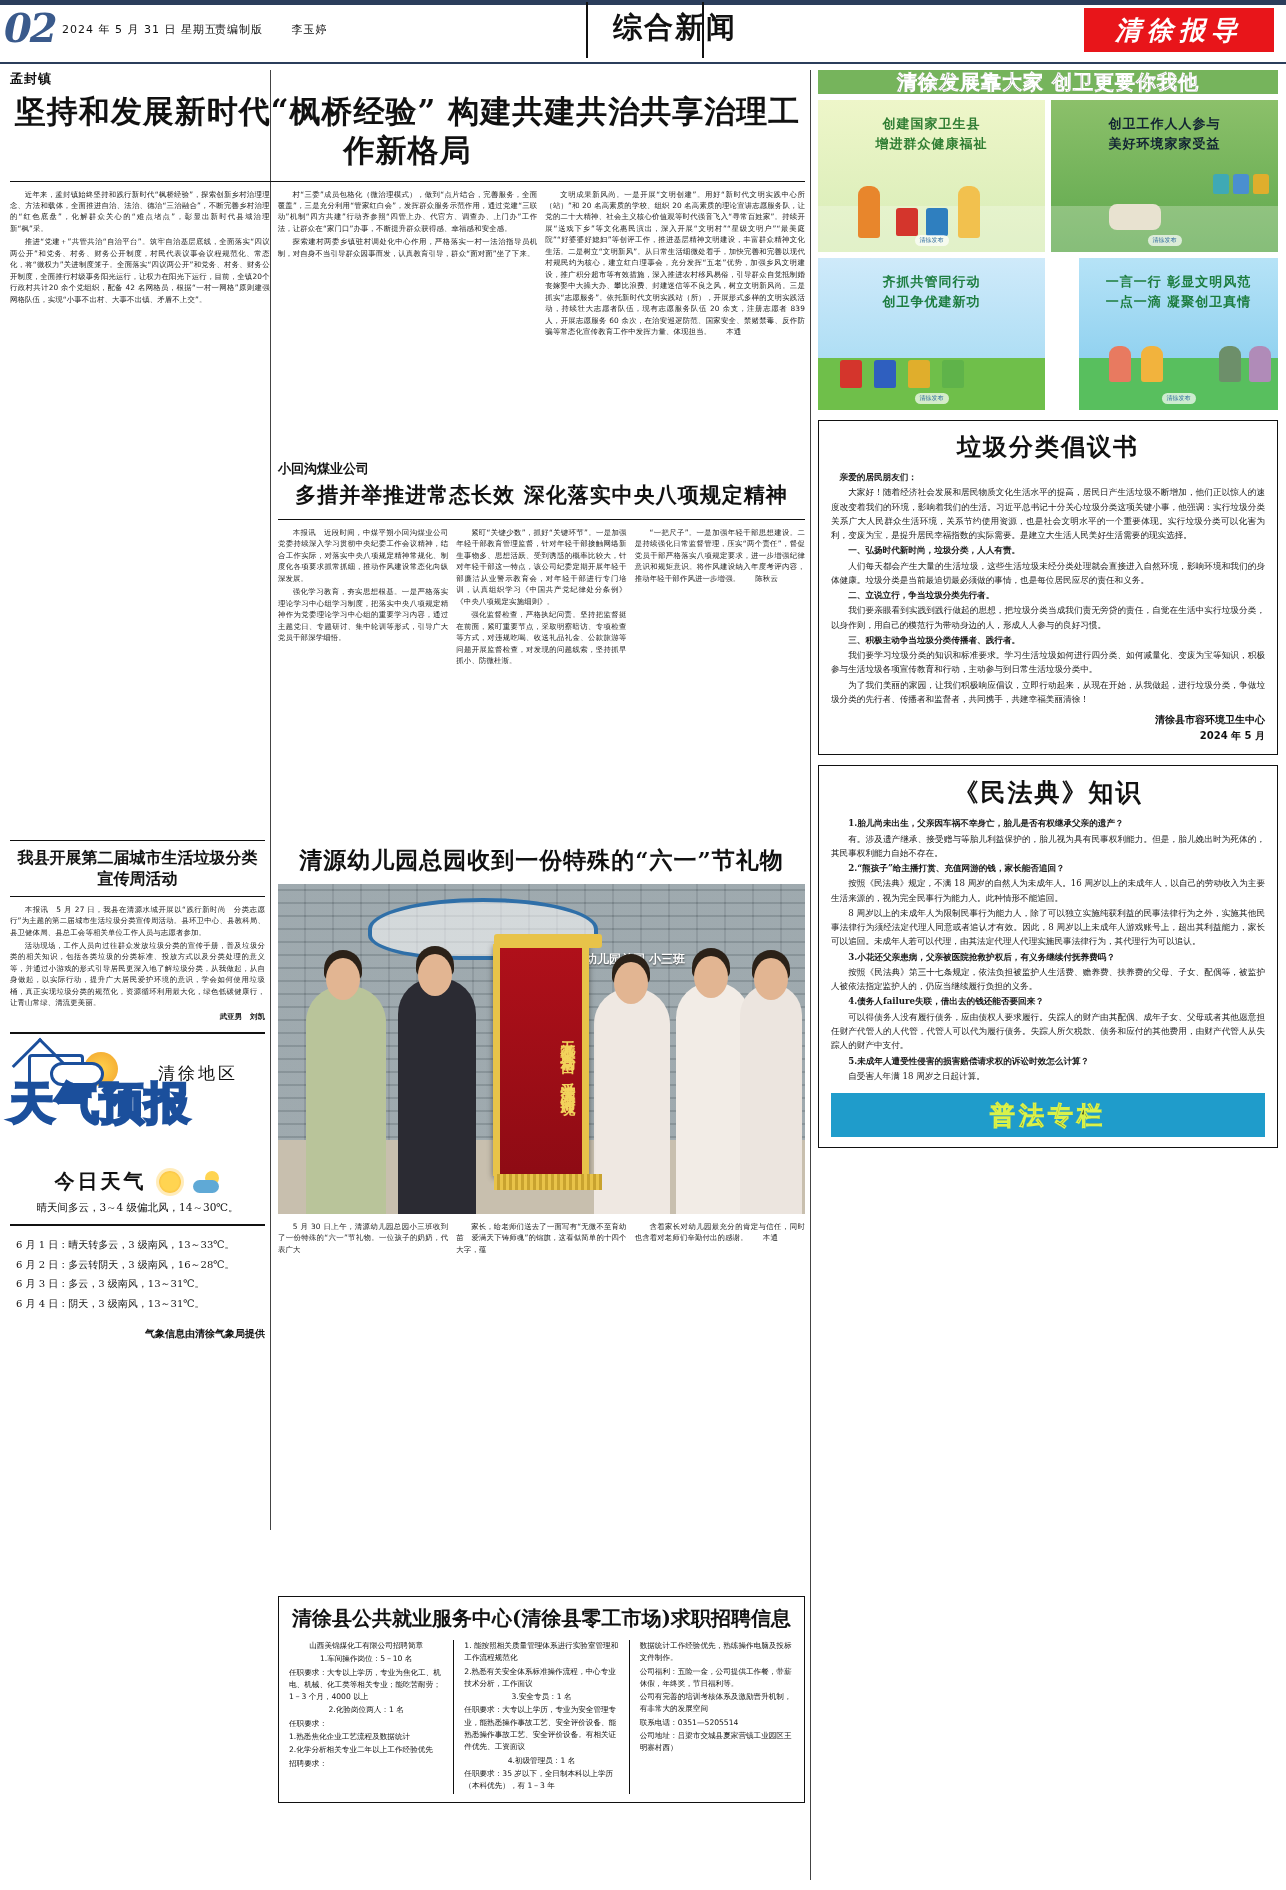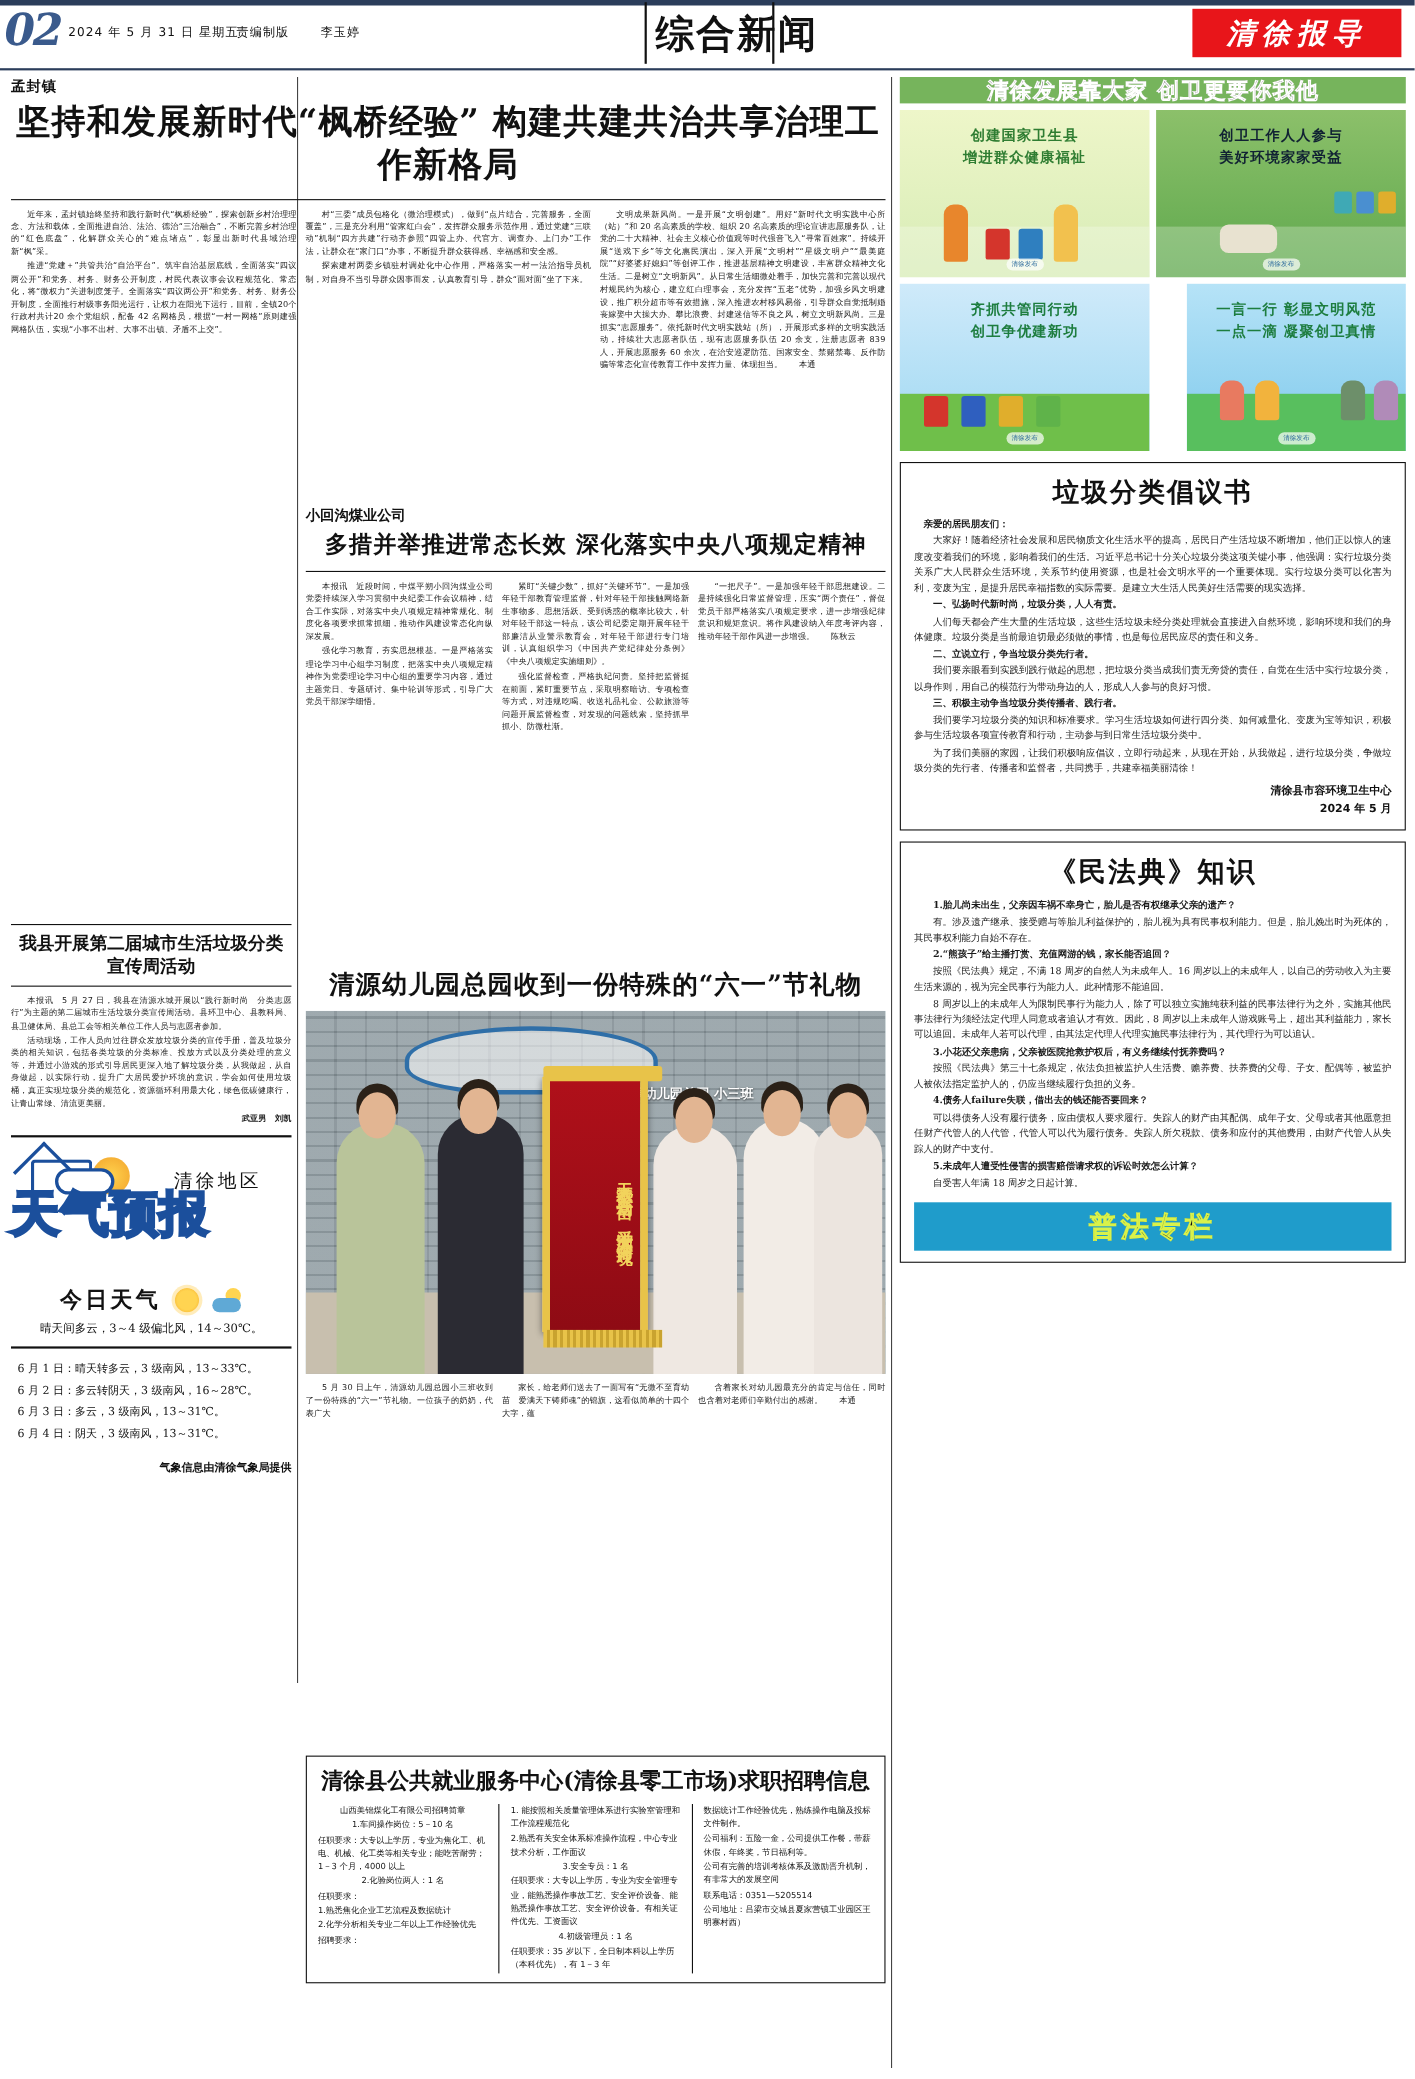--- a/index.html
+++ b/index.html
@@ -26,23 +26,23 @@
   .dateline {
     position:absolute; left:62px; top:22px;
     font-size:11px; color:#111; letter-spacing:1px;
   }
   .editor {
     position:absolute; left:215px; top:22px;
     font-size:11px; color:#111; letter-spacing:1px;
   }
   .editor .nm { margin-left:24px; }
   .sectitle {
-    position:absolute; left:596px; top:8px;
-    font-family:"DejaVu Serif","Liberation Serif",serif;
-    font-size:35px; font-weight:bold; letter-spacing:2px;
+    position:absolute; left:613px; top:8px;
+    font-family:"DejaVu Serif","Liberation Serif",serif;
+    font-size:29px; font-weight:bold; letter-spacing:2px;
   }
   .sec-rule { position:absolute; left:586px; top:2px; width:2px; height:56px; background:#111; }
   .sec-rule2 { position:absolute; left:702px; top:2px; width:2px; height:56px; background:#111; }
   .logo-red {
     position:absolute; right:12px; top:8px;
     width:190px; height:44px; background:#e8151a;
     display:flex; align-items:center; justify-content:center;
   }
   .logo-red span {
     font-family:"DejaVu Serif","Liberation Serif",serif;
@@ -75,21 +75,21 @@
   
   .sub-coal { position:absolute; left:278px; top:460px; width:527px; }
   .sub-coal .k { font-size:13px; font-weight:bold; margin-bottom:3px;}
   .sub-coal h2 {
     margin:0; font-family:"DejaVu Serif","Liberation Serif",serif;
     font-size:21px; font-weight:bold; text-align:center; letter-spacing:1px;
     padding-bottom:5px;
   }
 
   
-  .photo-feature { position:absolute; left:278px; top:880px; width:527px; }
+  .photo-feature { position:absolute; left:278px; top:845px; width:527px; }
   .photo-feature h2 {
     margin:0 0 8px 0; font-family:"DejaVu Serif","Liberation Serif",serif;
     font-size:23px; font-weight:bold; text-align:center; letter-spacing:1px;
   }
   .photo {
     position:relative; width:527px; height:330px; overflow:hidden;
     background:linear-gradient(#cfd9dd,#b9c6cc);
   }
   .ph-wall { position:absolute; inset:0; background:#8d9aa0; }
   .ph-wall:before{

